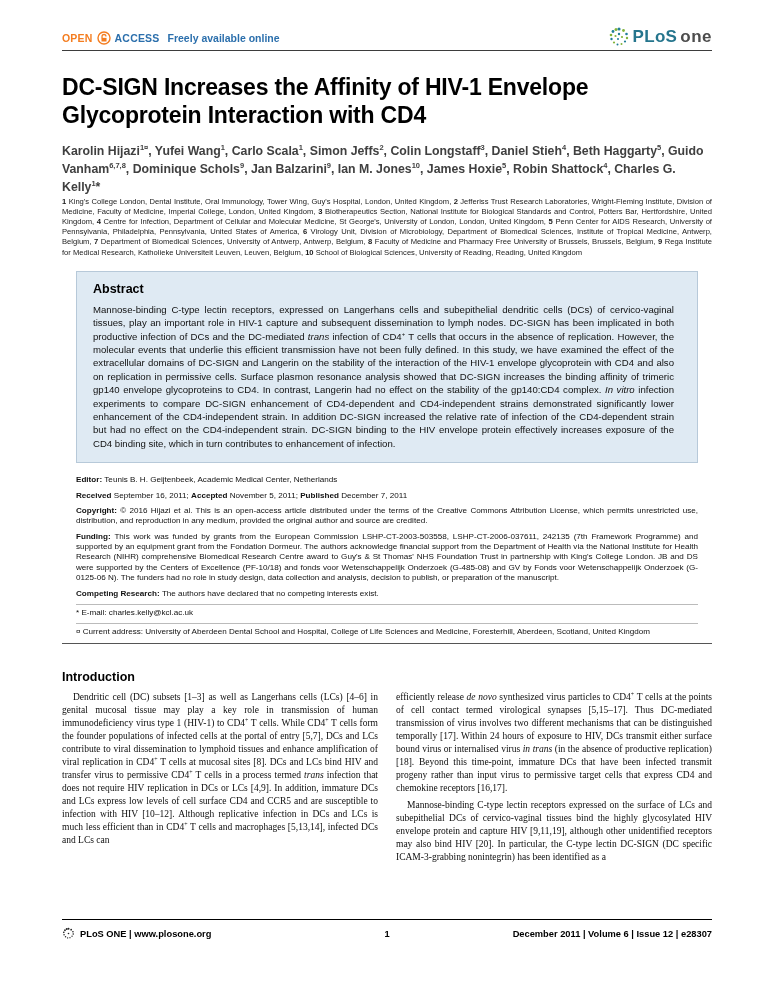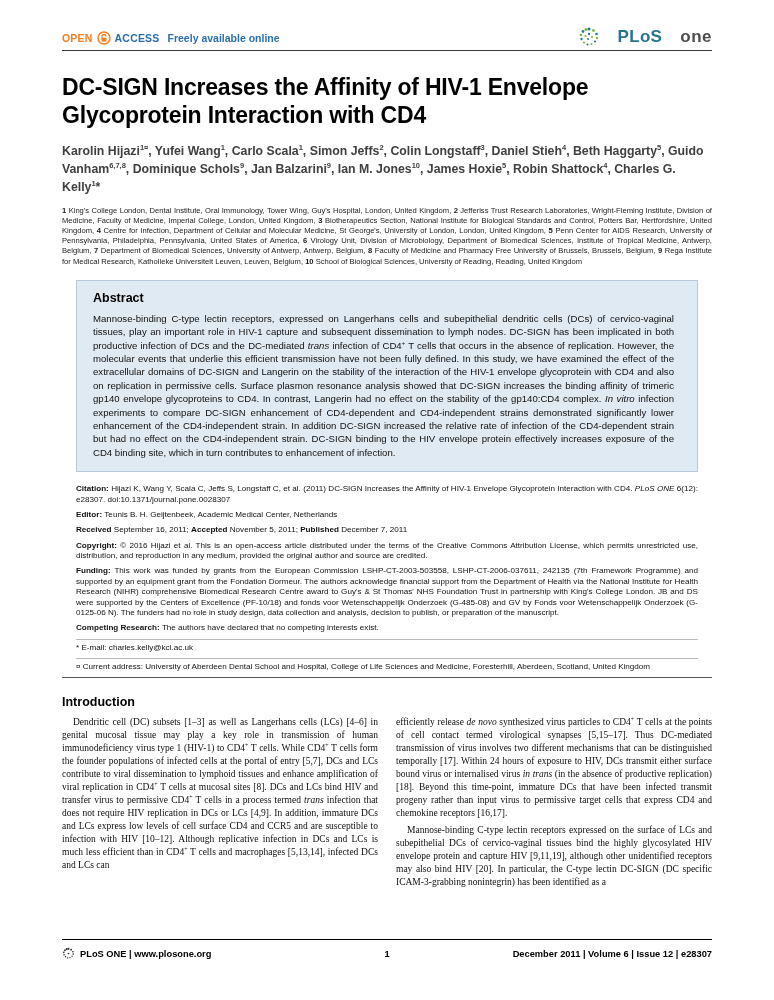--- a/index.html
+++ b/index.html
@@ -9,57 +9,57 @@
     font-family:"Liberation Sans", sans-serif; color:#111; overflow:hidden;
   }
   .content { padding:22px 62px 0 62px; }
 
   
   .header-row { display:flex; justify-content:space-between; align-items:flex-end; height:26px; }
   .oa { display:flex; align-items:center; gap:4px; font-size:10.5px; font-weight:bold; padding-bottom:3px; }
   .oa-open { color:#f47d20; letter-spacing:.2px; }
   .oa-access { color:#2b6fac; letter-spacing:.2px; }
   .oa-free { color:#2b6fac; margin-left:4px; }
-  .plos-logo { display:flex; align-items:center; gap:18px; }
+  .plos-logo { display:flex; align-items:center; gap:3px; }
   .plos-word { font-size:17px; font-weight:bold; color:#25758d; letter-spacing:.3px; }
   .one-word { font-size:17px; font-weight:bold; color:#4d4d4d; letter-spacing:.5px; }
   .header-rule { border-top:1px solid #3d3d3d; margin-top:2px; }
 
   
   h1.title { font-size:23px; line-height:1.22; font-weight:bold; color:#000; margin-top:22px; letter-spacing:-0.2px; }
   .authors { margin-top:13px; font-size:12.3px; font-weight:bold; line-height:1.48; color:#404040; }
   .authors sup { font-size:7.5px; }
-  .affils { margin-top:9px; font-size:7.6px; line-height:1.34; text-align:justify; color:#1a1a1a; }
+  .affils { font-size:7.6px; line-height:1.34; text-align:justify; color:#1a1a1a; }
 
   sup { font-size:0.62em; line-height:0; vertical-align:super; }
 
   
   .abstract-box {
     margin:13px 14px 0 14px; background:#dfeaf3; border:1px solid #b7c9d9;
     padding:10px 23px 12px 16px;
   }
   .abstract-box h2 { font-size:12.5px; font-weight:bold; color:#000; }
   .abstract-box p { margin-top:7px; font-size:9.6px; line-height:1.4; text-align:justify; color:#111; }
 
   
   .meta { margin:12px 14px 0 14px; }
   .meta-item { font-size:8.1px; line-height:1.28; text-align:justify; margin-bottom:5px; color:#111; }
   .meta-item b { font-weight:bold; }
   .meta-item.footnote { border-top:1px solid #bbb; padding-top:3px; }
 
   
   .section-rule { border-top:1px solid #555; margin-top:3px; }
-  .intro h3 { font-size:12.5px; font-weight:bold; margin-top:17px; color:#000; }
+  .intro h3 { font-size:12.5px; font-weight:bold; margin-top:26px; color:#000; }
   .cols { display:flex; gap:18px; margin-top:7px; }
   .col { flex:1; font-family:"Liberation Serif", serif; font-size:9.5px; line-height:1.37; text-align:justify; color:#0d0d0d; }
   .col p { margin-bottom:4px; }
   .col p.indent { text-indent:11px; }
 
   
-  .footer { position:absolute; left:62px; right:62px; bottom:4px; }
+  .footer { position:absolute; left:62px; right:62px; bottom:24px; }
   .footer-rule { border-top:1px solid #000; }
   .footer-row { display:flex; justify-content:space-between; align-items:center; padding-top:7px; font-size:9.3px; font-weight:bold; color:#000; }
   .f-left { display:flex; align-items:center; gap:5px; }
   .f-page { position:absolute; left:50%; transform:translateX(-50%); }
 </style>
 </head>
 <body>
 
 <div class="page">
   <div class="content">
@@ -111,21 +111,20 @@
     <p class="authors">Karolin Hijazi<sup>1¤</sup>, Yufei Wang<sup>1</sup>, Carlo Scala<sup>1</sup>, Simon Jeffs<sup>2</sup>, Colin Longstaff<sup>3</sup>, Daniel Stieh<sup>4</sup>, Beth Haggarty<sup>5</sup>, Guido Vanham<sup>6,7,8</sup>, Dominique Schols<sup>9</sup>, Jan Balzarini<sup>9</sup>, Ian M. Jones<sup>10</sup>, James Hoxie<sup>5</sup>, Robin Shattock<sup>4</sup>, Charles G. Kelly<sup>1</sup>*</p>
 
     <p class="affils"><b>1</b> King's College London, Dental Institute, Oral Immunology, Tower Wing, Guy's Hospital, London, United Kingdom, <b>2</b> Jefferiss Trust Research Laboratories, Wright-Fleming Institute, Division of Medicine, Faculty of Medicine, Imperial College, London, United Kingdom, <b>3</b> Biotherapeutics Section, National Institute for Biological Standards and Control, Potters Bar, Hertfordshire, United Kingdom, <b>4</b> Centre for Infection, Department of Cellular and Molecular Medicine, St George's, University of London, London, United Kingdom, <b>5</b> Penn Center for AIDS Research, University of Pennsylvania, Philadelphia, Pennsylvania, United States of America, <b>6</b> Virology Unit, Division of Microbiology, Department of Biomedical Sciences, Institute of Tropical Medicine, Antwerp, Belgium, <b>7</b> Department of Biomedical Sciences, University of Antwerp, Antwerp, Belgium, <b>8</b> Faculty of Medicine and Pharmacy Free University of Brussels, Brussels, Belgium, <b>9</b> Rega Institute for Medical Research, Katholieke Universiteit Leuven, Leuven, Belgium, <b>10</b> School of Biological Sciences, University of Reading, Reading, United Kingdom</p>
 
     <div class="abstract-box">
       <h2>Abstract</h2>
       <p>Mannose-binding C-type lectin receptors, expressed on Langerhans cells and subepithelial dendritic cells (DCs) of cervico-vaginal tissues, play an important role in HIV-1 capture and subsequent dissemination to lymph nodes. DC-SIGN has been implicated in both productive infection of DCs and the DC-mediated <i>trans</i> infection of CD4<sup>+</sup> T cells that occurs in the absence of replication. However, the molecular events that underlie this efficient transmission have not been fully defined. In this study, we have examined the effect of the extracellular domains of DC-SIGN and Langerin on the stability of the interaction of the HIV-1 envelope glycoprotein with CD4 and also on replication in permissive cells. Surface plasmon resonance analysis showed that DC-SIGN increases the binding affinity of trimeric gp140 envelope glycoproteins to CD4. In contrast, Langerin had no effect on the stability of the gp140:CD4 complex. <i>In vitro</i> infection experiments to compare DC-SIGN enhancement of CD4-dependent and CD4-independent strains demonstrated significantly lower enhancement of the CD4-independent strain. In addition DC-SIGN increased the relative rate of infection of the CD4-dependent strain but had no effect on the CD4-independent strain. DC-SIGN binding to the HIV envelope protein effectively increases exposure of the CD4 binding site, which in turn contributes to enhancement of infection.</p>
     </div>
 
     <div class="meta">
-      <p class="meta-item"><b>Citation: </b><span>Hijazi K, Wang Y, Scala C, Jeffs S, Longstaff C, et al. (2011) DC-SIGN Increases the Affinity of HIV-1 Envelope Glycoprotein Interaction with CD4. <i>PLoS ONE</i> 6(12): e28307. doi:10.1371/journal.pone.0028307</span></p>
       <p class="meta-item"><b>Editor: </b><span>Teunis B. H. Geijtenbeek, Academic Medical Center, Netherlands</span></p>
       <p class="meta-item"><b>Received </b><span>September 16, 2011; <b>Accepted</b> November 5, 2011; <b>Published</b> December 7, 2011</span></p>
       <p class="meta-item"><b>Copyright: </b><span>© 2016 Hijazi et al. This is an open-access article distributed under the terms of the Creative Commons Attribution License, which permits unrestricted use, distribution, and reproduction in any medium, provided the original author and source are credited.</span></p>
       <p class="meta-item"><b>Funding: </b><span>This work was funded by grants from the European Commission LSHP-CT-2003-503558, LSHP-CT-2006-037611, 242135 (7th Framework Programme) and supported by an equipment grant from the Fondation Dormeur. The authors acknowledge financial support from the Department of Health via the National Institute for Health Research (NIHR) comprehensive Biomedical Research Centre award to Guy's &amp; St Thomas' NHS Foundation Trust in partnership with King's College London. JB and DS were supported by the Centers of Excellence (PF-10/18) and fonds voor Wetenschappelijk Onderzoek (G-485-08) and GV by Fonds voor Wetenschappelijk Onderzoek (G-0125-06 N). The funders had no role in study design, data collection and analysis, decision to publish, or preparation of the manuscript.</span></p>
       <p class="meta-item"><b>Competing Research: </b><span>The authors have declared that no competing interests exist.</span></p>
       <p class="meta-item footnote"><span>* E-mail: charles.kelly@kcl.ac.uk</span></p>
       <p class="meta-item footnote"><span>¤ Current address: University of Aberdeen Dental School and Hospital, College of Life Sciences and Medicine, Foresterhill, Aberdeen, Scotland, United Kingdom</span></p>
     </div>
 
     <div class="section-rule"></div>

